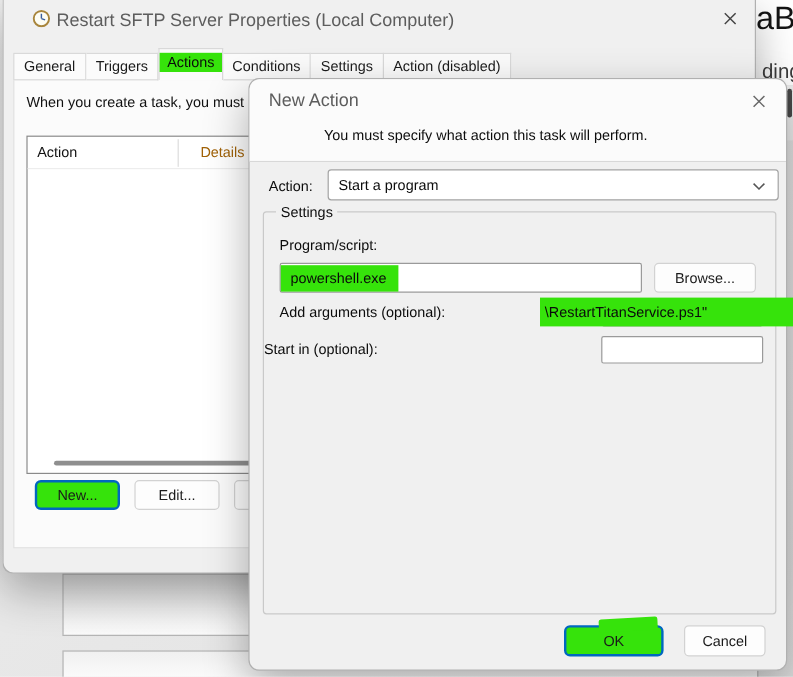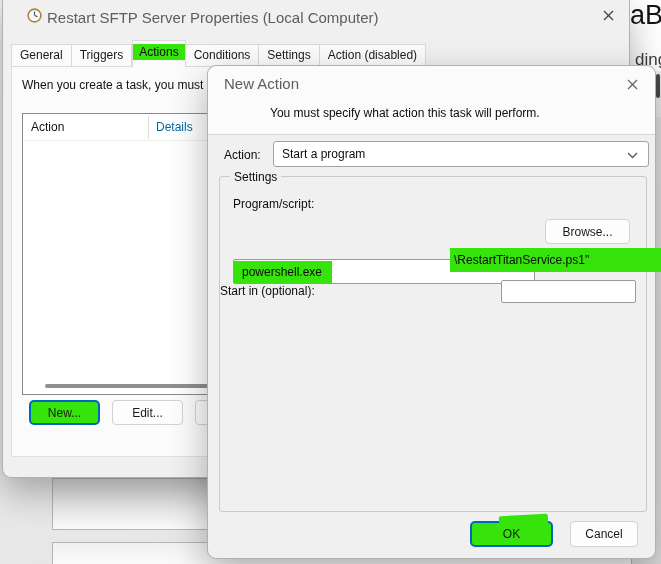--- a/index.html
+++ b/index.html
@@ -35,21 +35,21 @@
   .tab.selected { height:25px; line-height:23px; margin-top:-4px; border-left:1px solid #d9d9d9; border-bottom:1px solid #fbfbfb; position:relative; z-index:5; padding:0 0; }
   .hl-green { background:var(--green); padding:1px 6px; color:#0b0b0b; }
 
   .content-pane { position:absolute; left:8px; top:65px; width:608px; height:390px; background:#fbfbfb; border:1px solid #e0e0e0; }
   .intro-text { position:absolute; left:10px; top:12px; color:#111; }
 
   .action-list { position:absolute; left:10px; top:47px; width:588px; height:280px; background:#fff; border:1px solid #8a8a8a; }
   .list-header { position:absolute; left:0; top:0; right:0; height:26px; border-bottom:1px solid #ededed; }
   .col-action { position:absolute; left:8px; top:6px; color:#111; }
   .col-divider { position:absolute; left:125px; top:2px; width:1px; height:23px; background:#dcdcdc; }
-  .col-details { position:absolute; left:133px; top:6px; color:#0369a1; }
+  .col-details { position:absolute; left:144px; top:6px; color:#a16207; }
   .hscrollbar { position:absolute; left:2px; right:2px; bottom:4px; height:8px; }
   .hscroll-thumb { position:absolute; left:20px; top:2px; width:270px; height:4px; background:#8f8f8f; border-radius:2px; }
 
   
   .btn { display:flex; align-items:center; justify-content:center; background:#fdfdfd; border:1px solid #d2d2d2; border-radius:4px; color:#1a1a1a; box-sizing:border-box; }
   .btn-default { border:2px solid var(--blue); border-radius:5px; }
   .btn-marker { background:var(--green); }
   .marker-blob { content:""; position:absolute; left:34%; top:-8px; width:62%; height:11px; background:var(--green); transform:rotate(-3deg); border-radius:2px; }
 
   
@@ -151,27 +151,28 @@
     <span>Start a program</span>
     <svg class="chev" width="11" height="7" viewBox="0 0 11 7">
       <polyline points="1,1 5.5,5.5 10,1" fill="none" stroke="#555" stroke-width="1.3"></polyline>
     </svg>
   </div>
 
   <div class="fieldset">
     <div class="legend">Settings</div>
 
     <div class="abs field-label" style="left:13px;top:20px;">Program/script:</div>
-    <div class="abs input" style="left:13px;top:42px;width:302px;height:25px;margin-top:40px;">
+    <div class="abs input" style="left:13px;top:42px;width:302px;height:25px;">
       <div class="green-chip" style="left:0px;top:1px;height:22px;padding:0 10px 0 8px;">powershell.exe</div>
     </div>
     <div class="abs btn" style="left:325px;top:42px;width:85px;height:25px;">
       <span>Browse...</span>
     </div>
 
+    <div class="abs field-label" style="left:13px;top:76px;">Add arguments (optional):</div>
     <div class="abs input" style="left:281px;top:72px;width:135px;height:23px;"></div>
     <div class="green-chip" style="left:230px;top:71px;width:214px;height:24px;line-height:24px;padding-left:4px;">\RestartTitanService.ps1"</div>
 
     <div class="abs field-label" style="left:0;top:107px;">Start in (optional):</div>
     <div class="abs input" style="left:281px;top:103px;width:135px;height:23px;"></div>
   </div>
 
   <div class="abs btn btn-default btn-marker" style="left:262px;top:455px;width:83px;height:26px;">
     <div class="marker-blob"></div>
     <span>OK</span>

